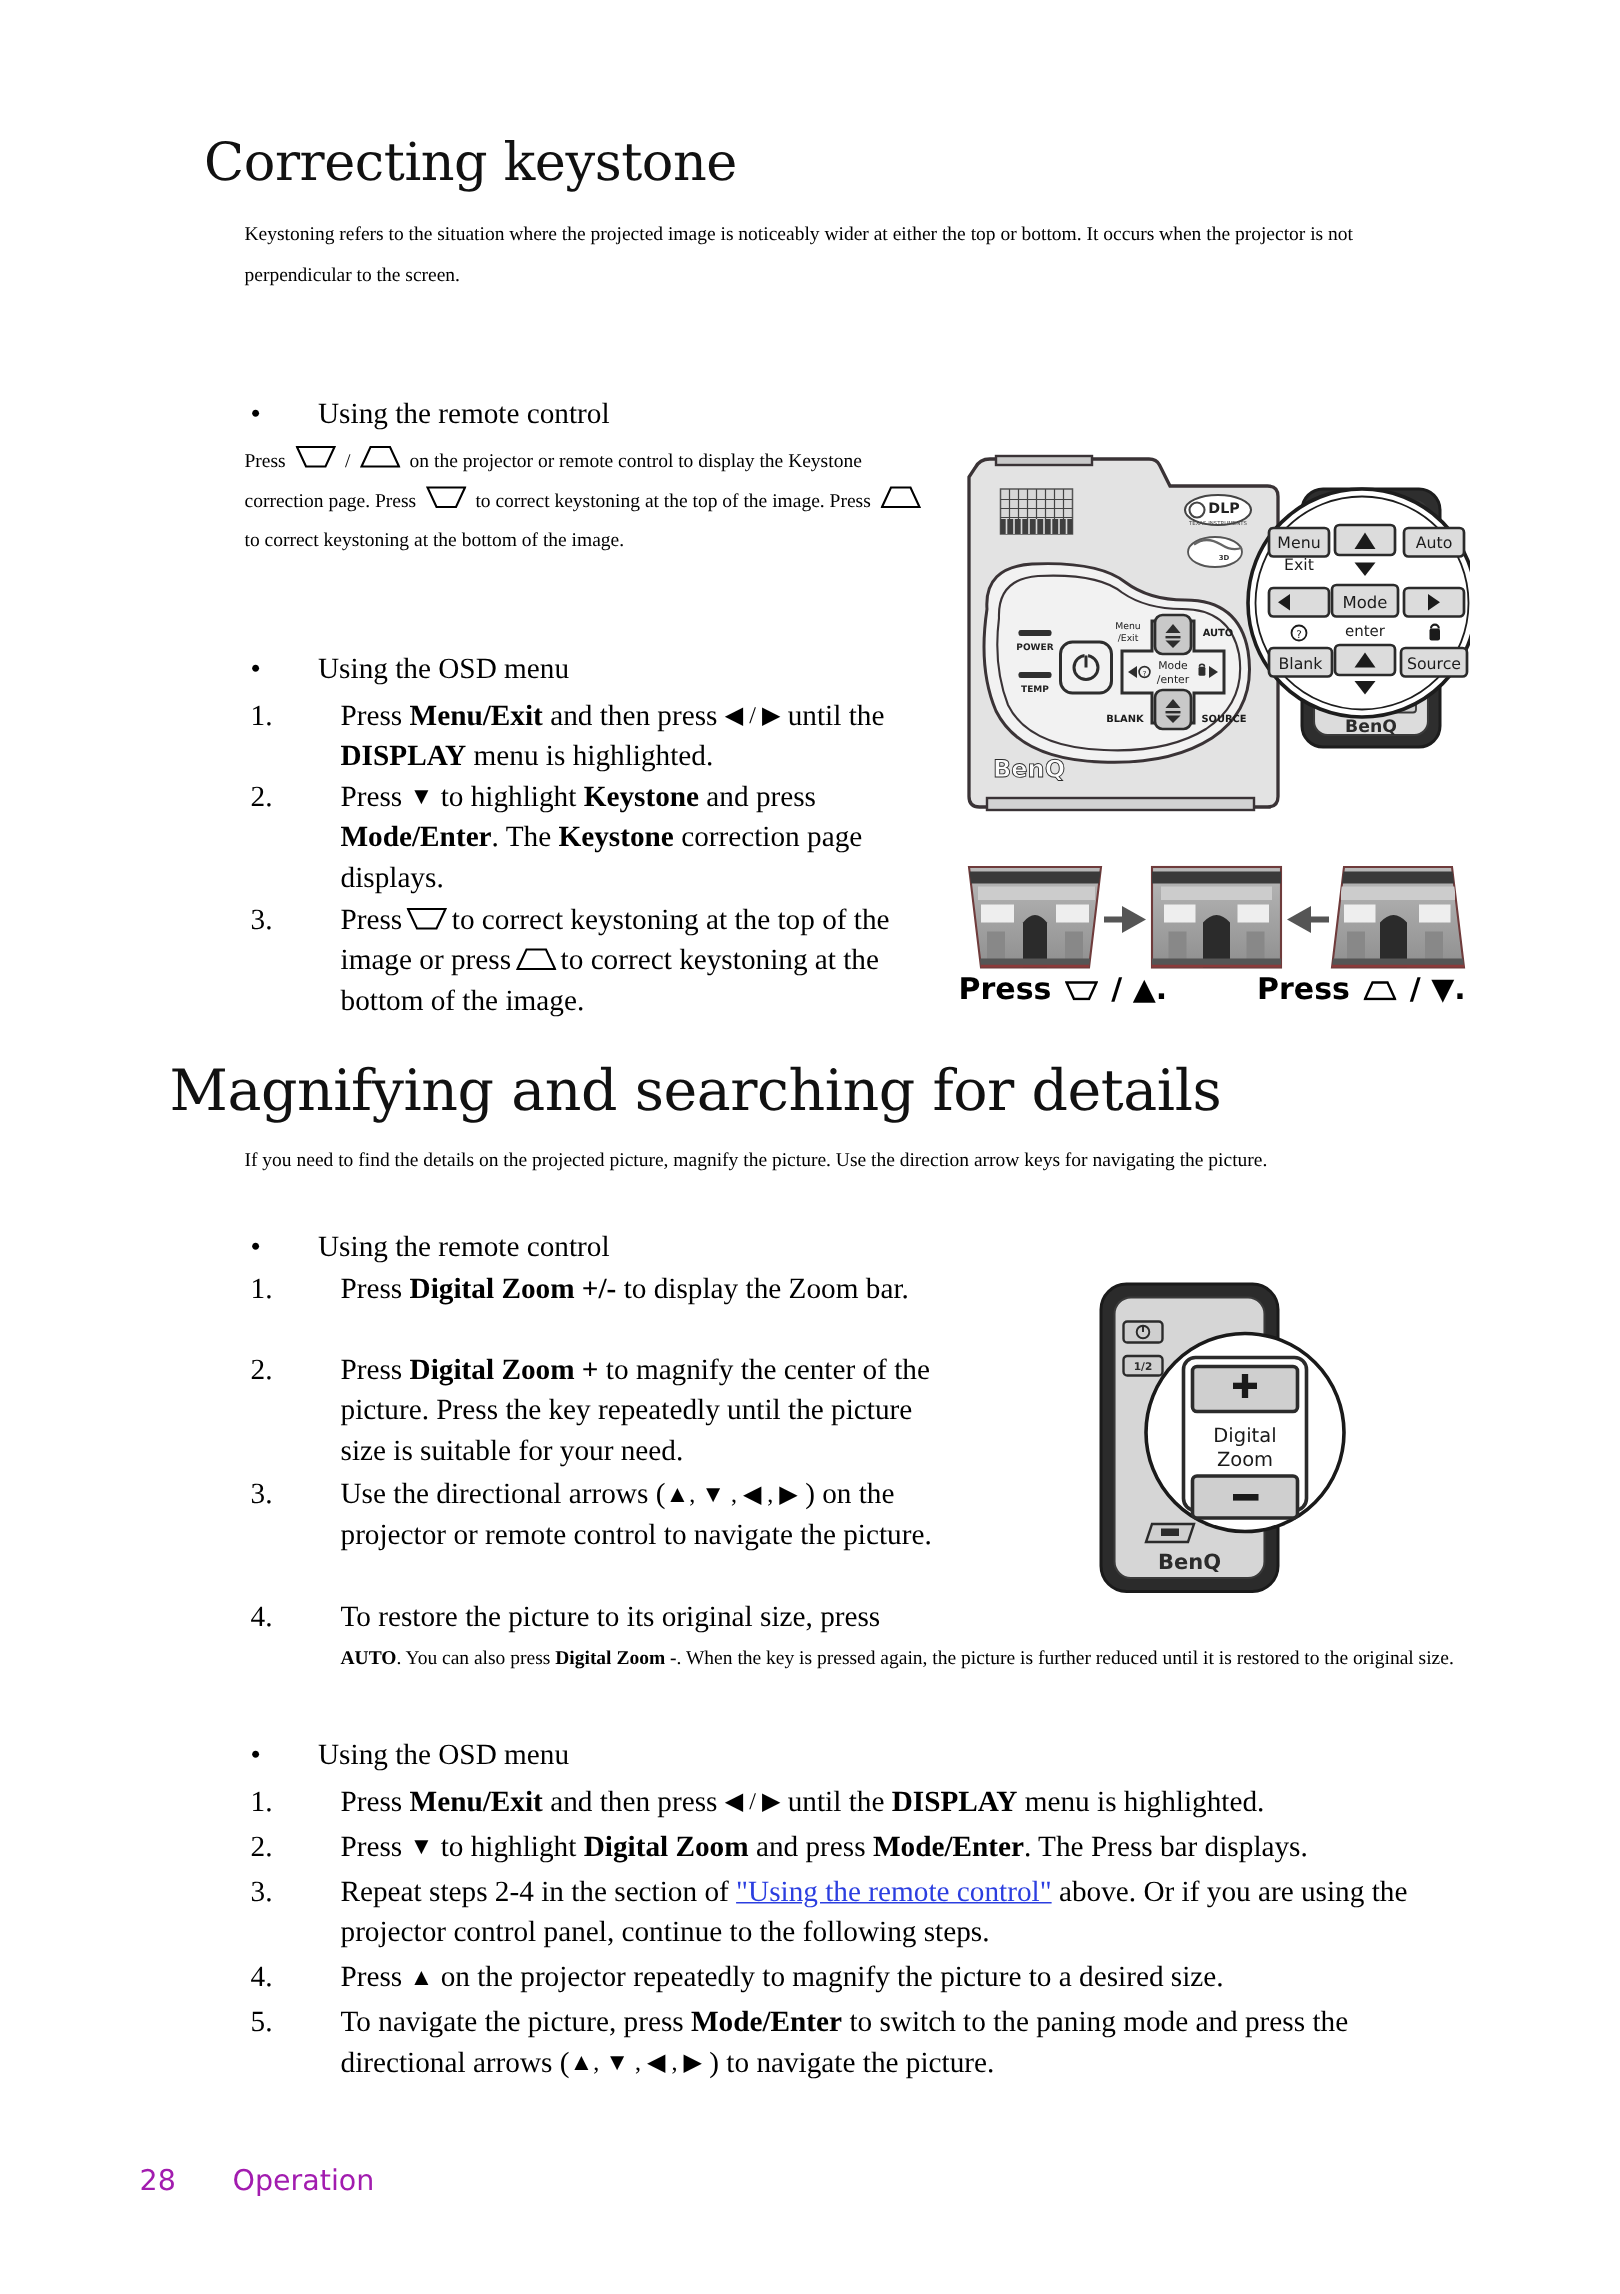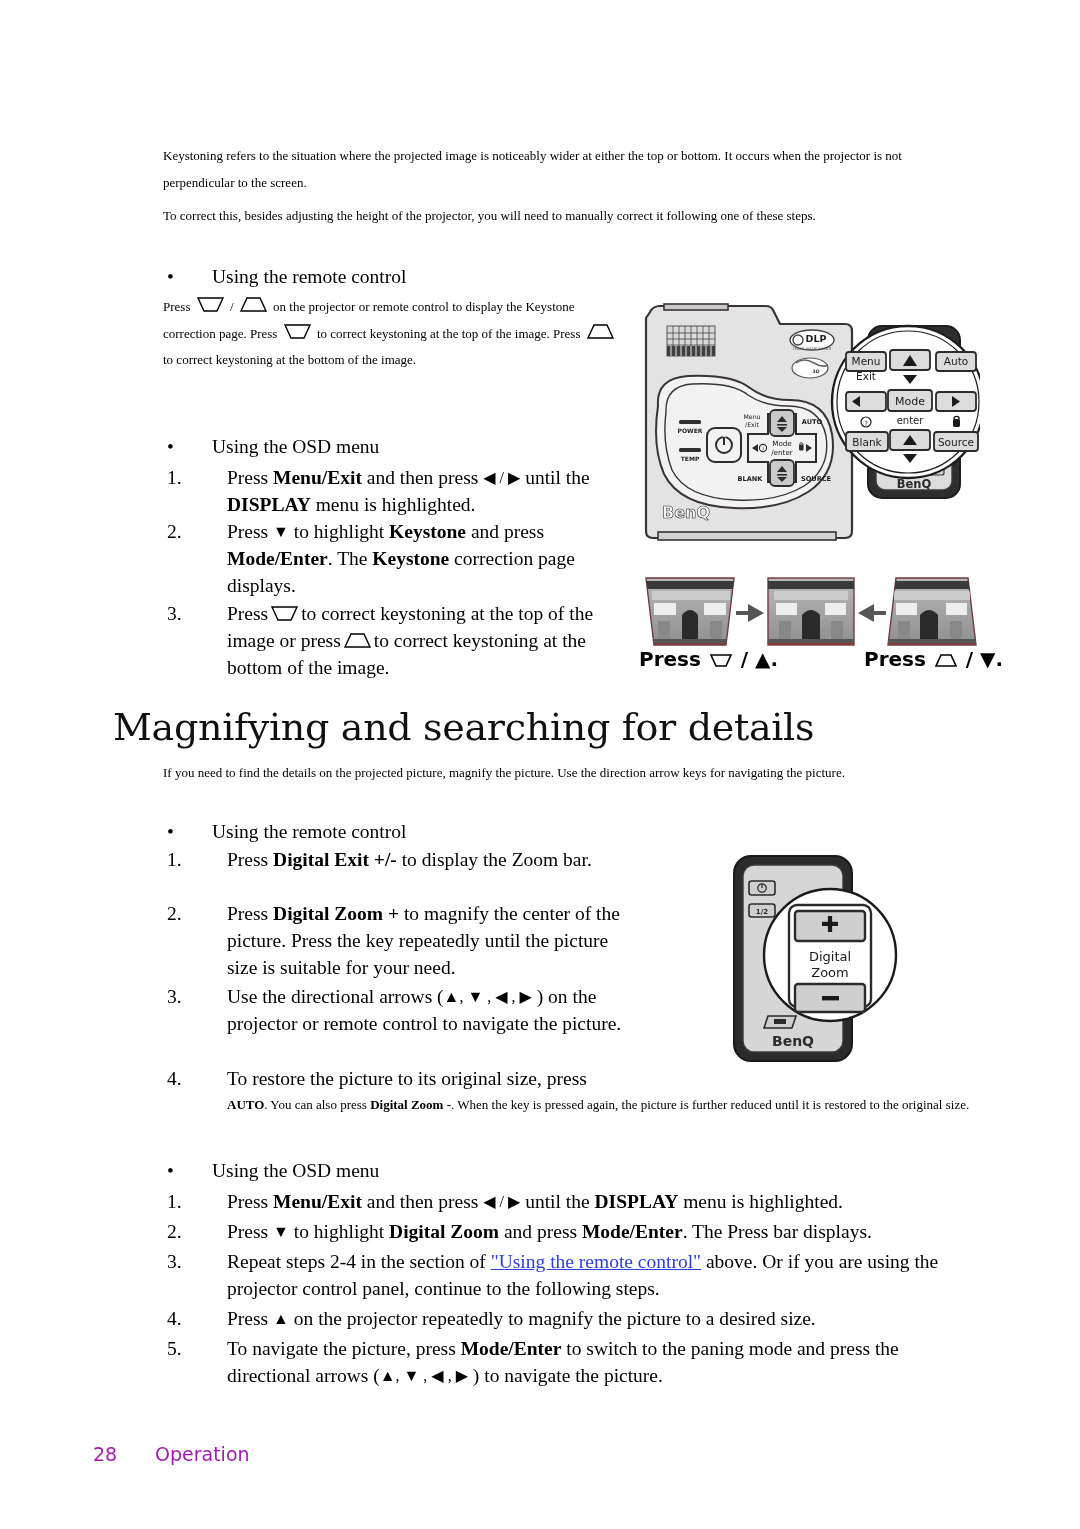--- a/index.html
+++ b/index.html
@@ -84,24 +84,24 @@
     font-size:19px;
     color:#a21caf;
   }
   .footer .pg { display:inline-block; width:62px; }
 </style>
 </head>
 <body>
 
 <div class="page">
 
+  <div class="h1 keystone">Correcting keystone</div>
 
   <div class="p" style="left:163px; top:143px; width:812px;">Keystoning refers to the situation where the projected image is noticeably wider at either the top or bottom. It occurs when the projector is not perpendicular to the screen.</div>
 
-  <div class="p" style="left:163px; top:203px; width:778px;">To correct this, besides adjusting the height of the projector, you will need to manually correct it following one of these steps.</div>
 
   <div class="bullet" style="left:167px; top:264px;">
     <span class="dot">•</span>
     <span class="btxt">Using the remote control</span>
   </div>
 
   <div class="p" style="left:163px; top:294px; width:455px;">
     <span>Press</span>
     <span class="tz">
       <svg width="27" height="15" viewBox="0 0 27 15">
@@ -382,21 +382,21 @@
     
     <div class="ks-cap" style="left:1px; top:72px;">
       <span>Press</span>
       <span class="cap-tz">
         <svg width="22" height="13" viewBox="0 0 22 13">
             <polygon points="1,1 21,1 16,12 6,12" fill="none" stroke="#000" stroke-width="1.6"></polygon>
           </svg>
       </span>
       <span>/ ▲.</span>
     </div>
-    <div class="ks-cap" style="left:226px; top:72px;">
+    <div class="ks-cap" style="left:200px; top:72px;">
       <span>Press</span>
       <span class="cap-tz">
         <svg width="22" height="13" viewBox="0 0 22 13">
             <polygon points="6,1 16,1 21,12 1,12" fill="none" stroke="#000" stroke-width="1.6"></polygon>
           </svg>
       </span>
       <span>/ ▼.</span>
     </div>
   </div>
 
@@ -404,21 +404,21 @@
 
   <div class="p" style="left:163px; top:760px; width:800px;">If you need to find the details on the projected picture, magnify the picture. Use the direction arrow keys for navigating the picture.</div>
 
   <div class="bullet" style="left:167px; top:819px;">
     <span class="dot">•</span>
     <span class="btxt">Using the remote control</span>
   </div>
 
   <div class="li" style="left:167px; top:846px; width:460px;">
     <span class="num">1.</span>
-    <span class="txt"><span>Press </span><b>Digital Exit +/-</b><span> to display the Zoom bar.</span></span>
+    <span class="txt"><span>Press </span><b>Digital Zoom +/-</b><span> to display the Zoom bar.</span></span>
   </div>
 
   <div class="li" style="left:167px; top:900px; width:460px;">
     <span class="num">2.</span>
     <span class="txt"><span>Press </span><b>Digital Zoom +</b><span> to magnify the center of the picture. Press the key repeatedly until the picture size is suitable for your need.</span></span>
   </div>
 
   <div class="li" style="left:167px; top:983px; width:460px;">
     <span class="num">3.</span>
     <span class="txt"><span>Use the directional arrows (</span><span class="ar">▲, ▼ , ◀ , ▶</span><span> ) on the projector or remote control to navigate the picture.</span></span>

